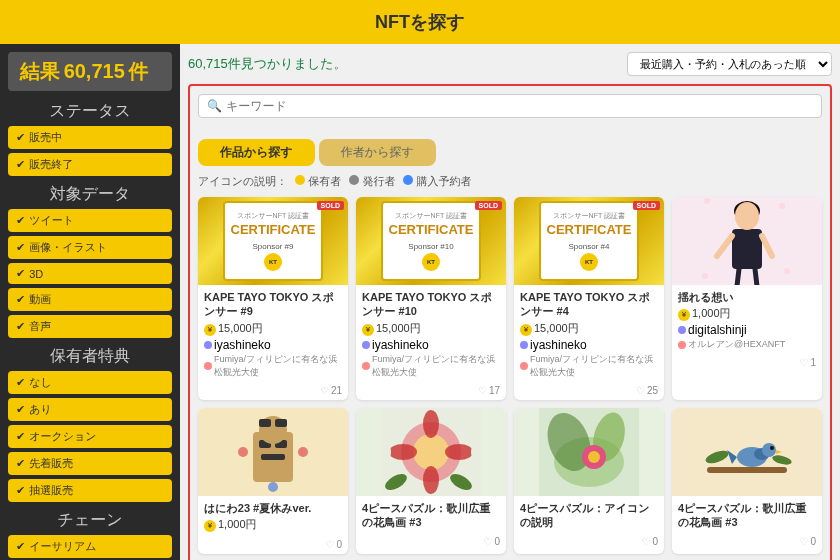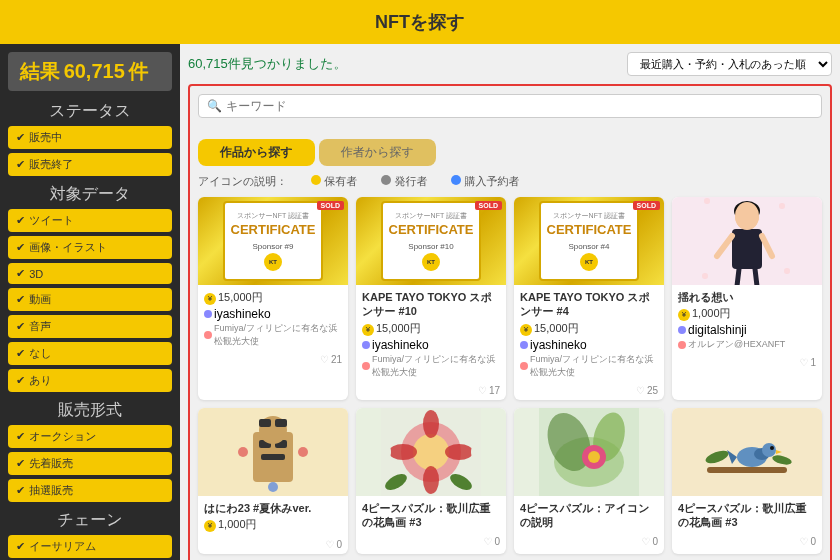--- a/index.html
+++ b/index.html
@@ -140,21 +140,21 @@
       background: #e0c060;
       color: #666;
     }
 
     
     .legend {
       font-size: 11px;
       color: #555;
       margin-bottom: 8px;
       display: flex;
-      gap: 24px;
+      gap: 8px;
       align-items: center;
     }
     .legend-dot {
       width: 10px; height: 10px;
       border-radius: 50%;
       display: inline-block;
     }
 
     
     .nft-grid {
@@ -342,24 +342,24 @@
     <button class="filter-btn"><span class="check">✔</span> 販売中</button>
     <button class="filter-btn"><span class="check">✔</span> 販売終了</button>
 
     <div class="sidebar-section-title">対象データ</div>
     <button class="filter-btn"><span class="check">✔</span> ツイート</button>
     <button class="filter-btn"><span class="check">✔</span> 画像・イラスト</button>
     <button class="filter-btn"><span class="check">✔</span> 3D</button>
     <button class="filter-btn"><span class="check">✔</span> 動画</button>
     <button class="filter-btn"><span class="check">✔</span> 音声</button>
 
+    <div class="sidebar-section-title">保有者特典</div>
     <button class="filter-btn"><span class="check">✔</span> なし</button>
     <button class="filter-btn"><span class="check">✔</span> あり</button>
 
-    <div class="sidebar-section-title">販売形式</div>
     <button class="filter-btn"><span class="check">✔</span> オークション</button>
     <button class="filter-btn"><span class="check">✔</span> 先着販売</button>
     <button class="filter-btn"><span class="check">✔</span> 抽選販売</button>
 
     <div class="sidebar-section-title">チェーン</div>
     <button class="filter-btn"><span class="check">✔</span> イーサリアム</button>
 
   </div>
 
   <div class="content">
@@ -395,20 +395,21 @@
           <div class="nft-img cert-card">
             <span class="cert-badge">SOLD</span>
             <div class="cert-inner">
               <div class="cert-label">スポンサーNFT 認証書</div>
               <div class="cert-title">CERTIFICATE</div>
               <div class="cert-sponsor">Sponsor #9</div>
               <div class="cert-logo">KT</div>
             </div>
           </div>
           <div class="nft-info">
+            <div class="nft-title">KAPE TAYO TOKYO スポンサー #9</div>
             <div class="nft-price"><span class="price-icon">¥</span>15,000円</div>
             <div class="author-row">
               <span class="author-dot"></span>
               <span>iyashineko</span>
             </div>
             <div class="author-row">
               <span class="author-dot2"></span>
               <span style="font-size:9px;color:#888;">Fumiya/フィリピンに有名な浜松観光大使</span>
             </div>
           </div>

